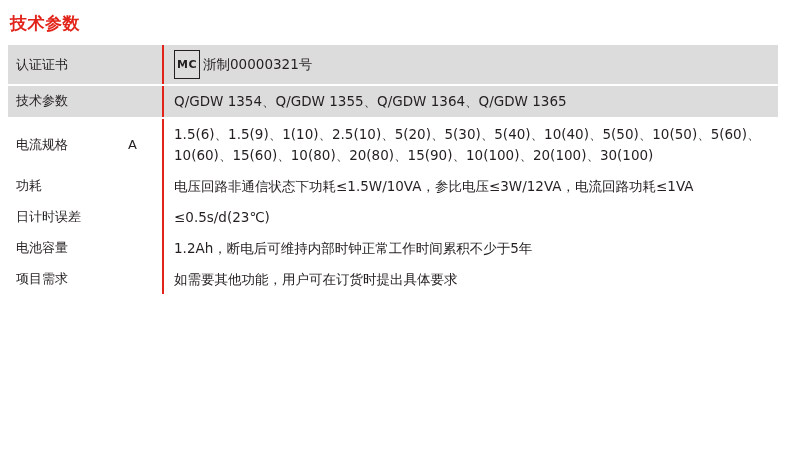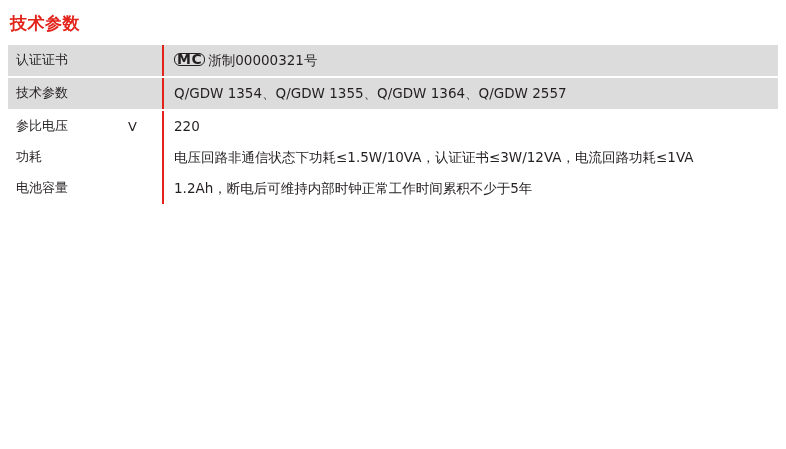--- a/index.html
+++ b/index.html
@@ -65,25 +65,25 @@
   }
   tr.shade td { background: #dcdcdc; }
   tr.plain td { background: #ffffff; }
 
   
   tr.shade td { border-bottom: 2px solid #ffffff; }
 
   .cert-badge {
     display: inline-block;
     border: 1px solid #231f20;
-    border-radius: 6px;
-    font-size: 14px;
+    border-radius: 0;
+    font-size: 11px;
     font-weight: bold;
     letter-spacing: 0.5px;
-    padding: 0 2px;
+    padding: 8px 2px;
     line-height: 11px;
     vertical-align: 1px;
     margin-right: 3px;
     font-family: "DejaVu Sans", "Liberation Sans", sans-serif;
   }
   .tall { line-height: 1.75; }
 </style>
 </head>
 <body>
 
@@ -97,40 +97,50 @@
         <td class="label">认证证书</td>
         <td class="unit"></td>
         <td class="value"><span class="cert-badge">MC</span><span>浙制00000321号</span></td>
       </tr>
 
 
 
       <tr class="shade">
         <td class="label">技术参数</td>
         <td class="unit"></td>
-        <td class="value">Q/GDW 1354、Q/GDW 1355、Q/GDW 1364、Q/GDW 2557</td>
+        <td class="value">Q/GDW 1354、Q/GDW 1355、Q/GDW 1364、Q/GDW 1365</td>
       </tr>
 
+      <tr class="plain">
+        <td class="label">电流规格</td>
+        <td class="unit">A</td>
+        <td class="value tall">1.5(6)、1.5(9)、1(10)、2.5(10)、5(20)、5(30)、5(40)、10(40)、5(50)、10(50)、5(60)、10(60)、15(60)、10(80)、20(80)、15(90)、10(100)、20(100)、30(100)</td>
+      </tr>
 
-      <tr class="plain">
-        <td class="label">参比电压</td>
-        <td class="unit">V</td>
-        <td class="value">220</td>
-      </tr>
 
 
       <tr class="plain">
         <td class="label">功耗</td>
         <td class="unit"></td>
-        <td class="value">电压回路非通信状态下功耗≤1.5W/10VA，认证证书≤3W/12VA，电流回路功耗≤1VA</td>
+        <td class="value">电压回路非通信状态下功耗≤1.5W/10VA，参比电压≤3W/12VA，电流回路功耗≤1VA</td>
       </tr>
 
+      <tr class="plain">
+        <td class="label">日计时误差</td>
+        <td class="unit"></td>
+        <td class="value">≤0.5s/d(23℃)</td>
+      </tr>
 
       <tr class="plain">
         <td class="label">电池容量</td>
         <td class="unit"></td>
         <td class="value">1.2Ah，断电后可维持内部时钟正常工作时间累积不少于5年</td>
       </tr>
 
+      <tr class="plain">
+        <td class="label">项目需求</td>
+        <td class="unit"></td>
+        <td class="value">如需要其他功能，用户可在订货时提出具体要求</td>
+      </tr>
 
     </tbody>
   </table>
 </div>
 
 </body></html>

